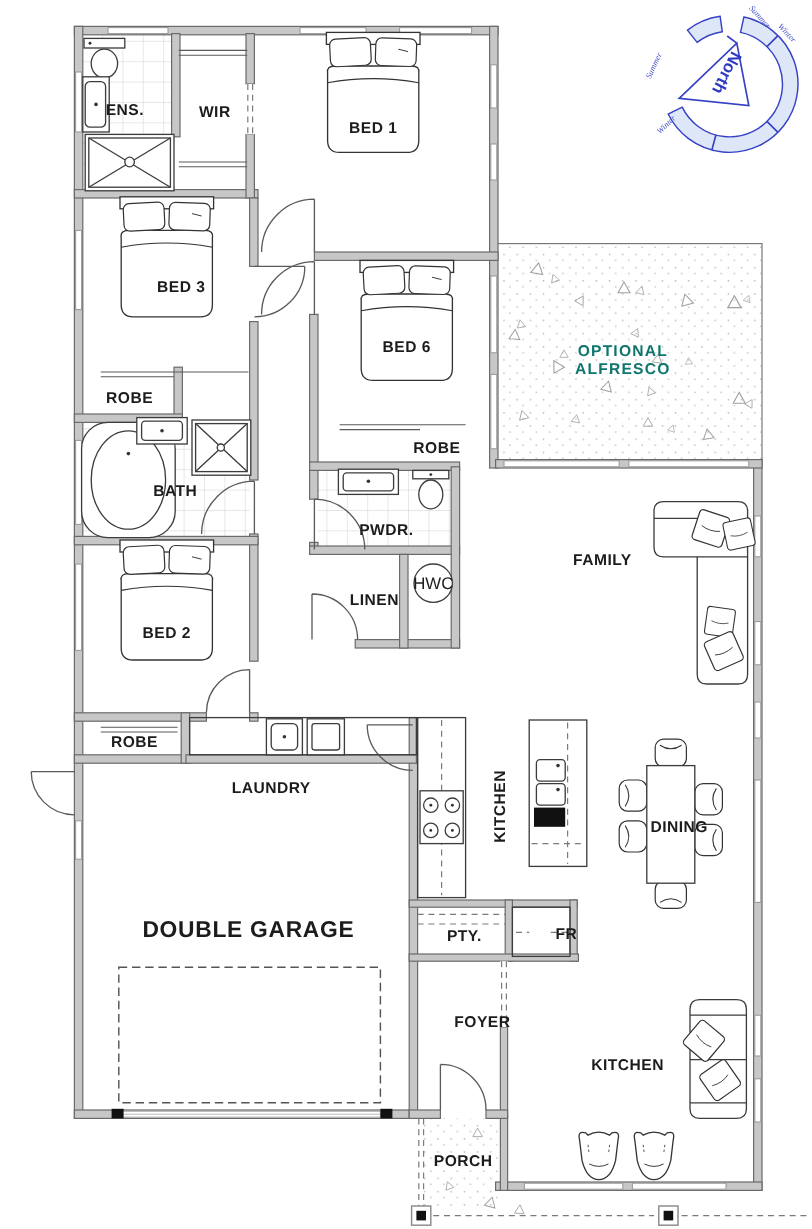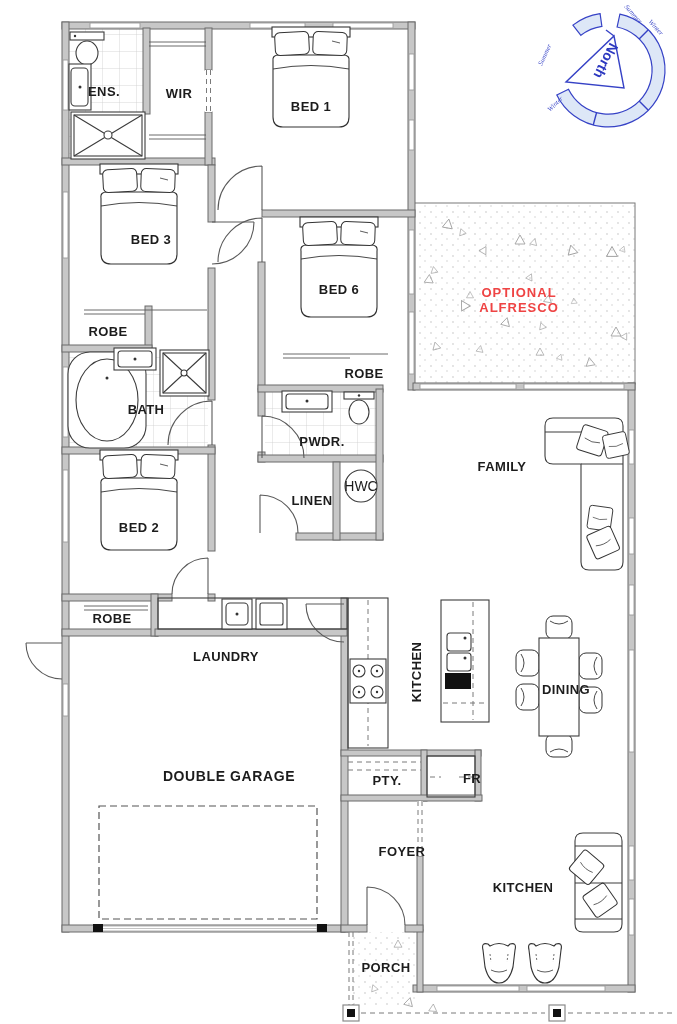--- a/index.html
+++ b/index.html
@@ -1,22 +1,22 @@
 <!DOCTYPE html>
 <html><head>
 <meta charset="utf-8">
 <style>
   html,body{margin:0;padding:0;background:#fff;}
   .plan{position:relative;width:677px;height:1024px;background:#fff;
         font-family:"Liberation Sans",sans-serif;overflow:hidden;}
   .plan svg{position:absolute;left:0;top:0;}
   .lbl{position:absolute;transform:translate(-50%,-50%);font-weight:bold;
        font-size:13px;color:#1c1c1c;letter-spacing:.4px;white-space:nowrap;z-index:5;}
-  .lbl.big{font-size:14px;letter-spacing:.6px;margin-left:22px;}
-  .lbl.gray{color:#ef4444;text-align:center;letter-spacing:1px;line-height:1.15;}
+  .lbl.big{font-size:19px;letter-spacing:.6px;}
+  .lbl.gray{color:#0f766e;text-align:center;letter-spacing:1px;line-height:1.15;}
   .lbl.small{font-size:14px;font-weight:normal;letter-spacing:0;}
   .lbl.rot{transform:translate(-50%,-50%) rotate(-90deg);}
   
   .wall{fill:#c7c7c7;stroke:#6a6a6a;stroke-width:1;}
   .win{fill:#ffffff;stroke:#9b9b9b;stroke-width:.9;}
   .fx{fill:#fff;stroke:#3c3c3c;stroke-width:1.1;}
   .fxn{fill:none;stroke:#3c3c3c;stroke-width:1.1;}
   .thin{fill:none;stroke:#5a5a5a;stroke-width:.9;}
   .dash{fill:none;stroke:#555;stroke-width:1.2;stroke-dasharray:7 4;}
   .dash2{fill:none;stroke:#7a7a7a;stroke-width:1;stroke-dasharray:5 4;}

